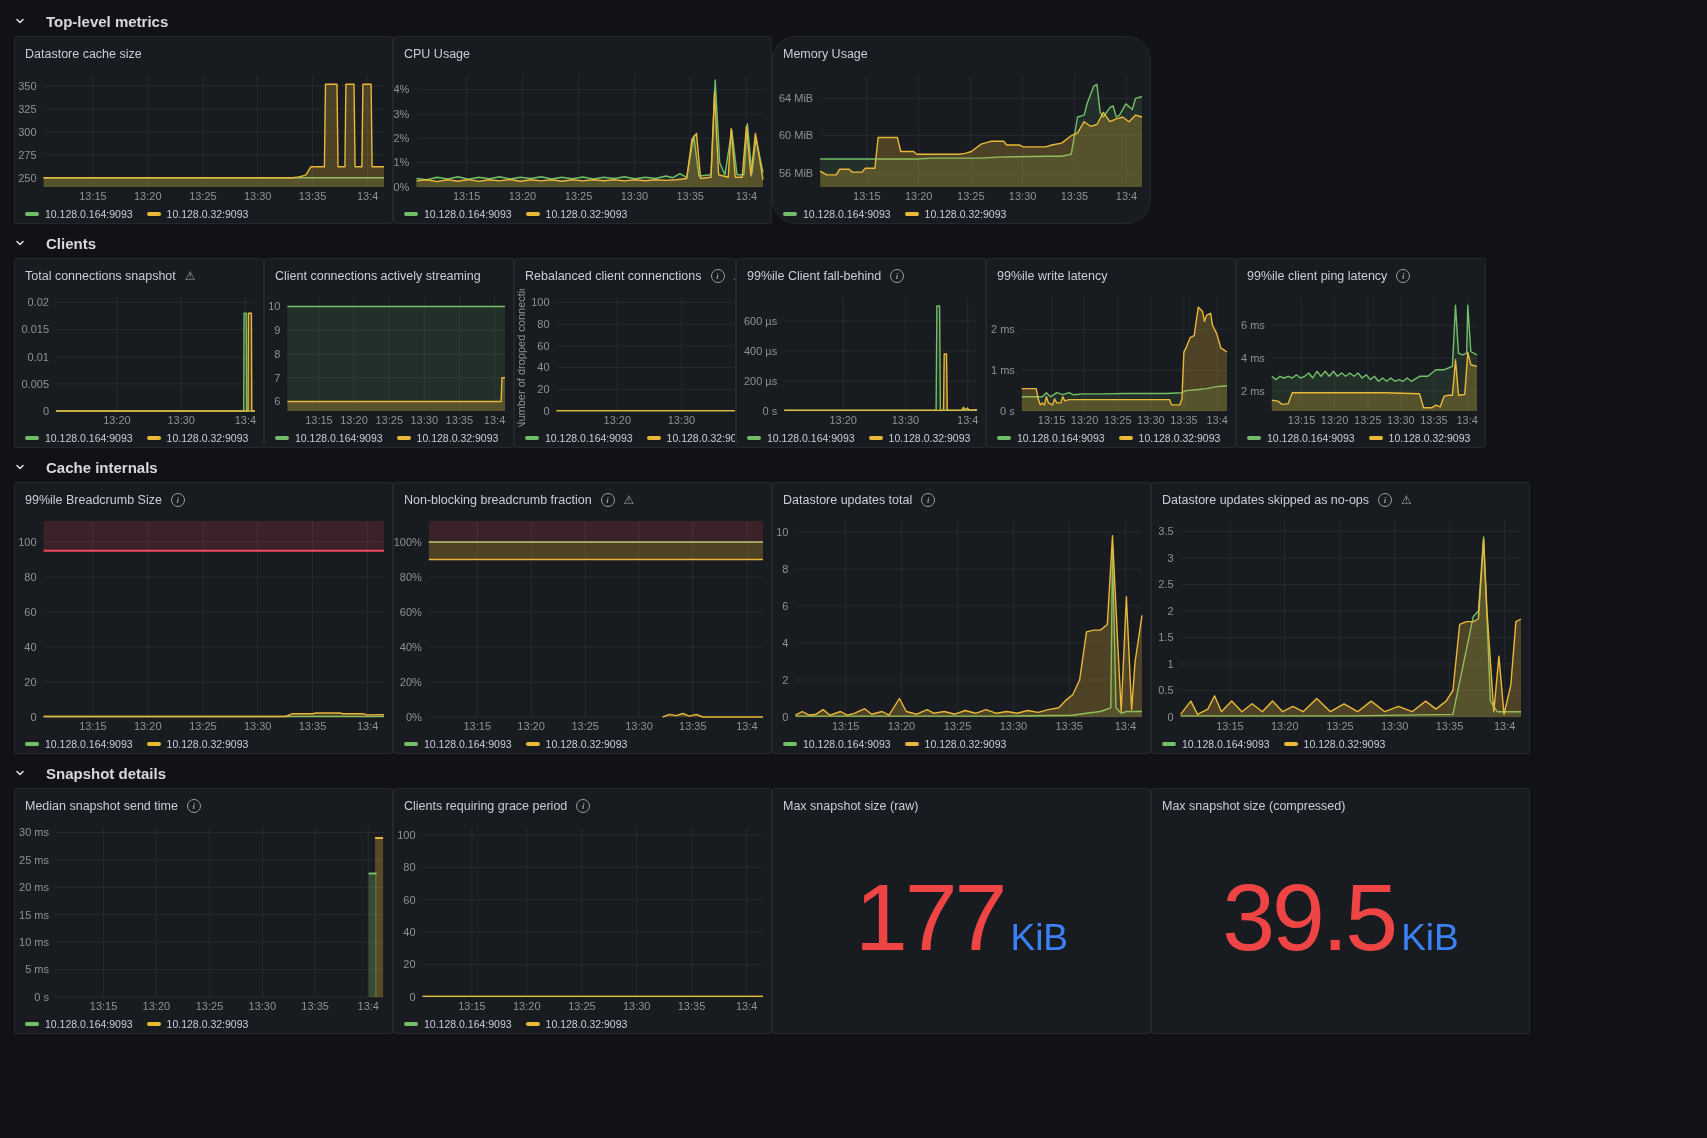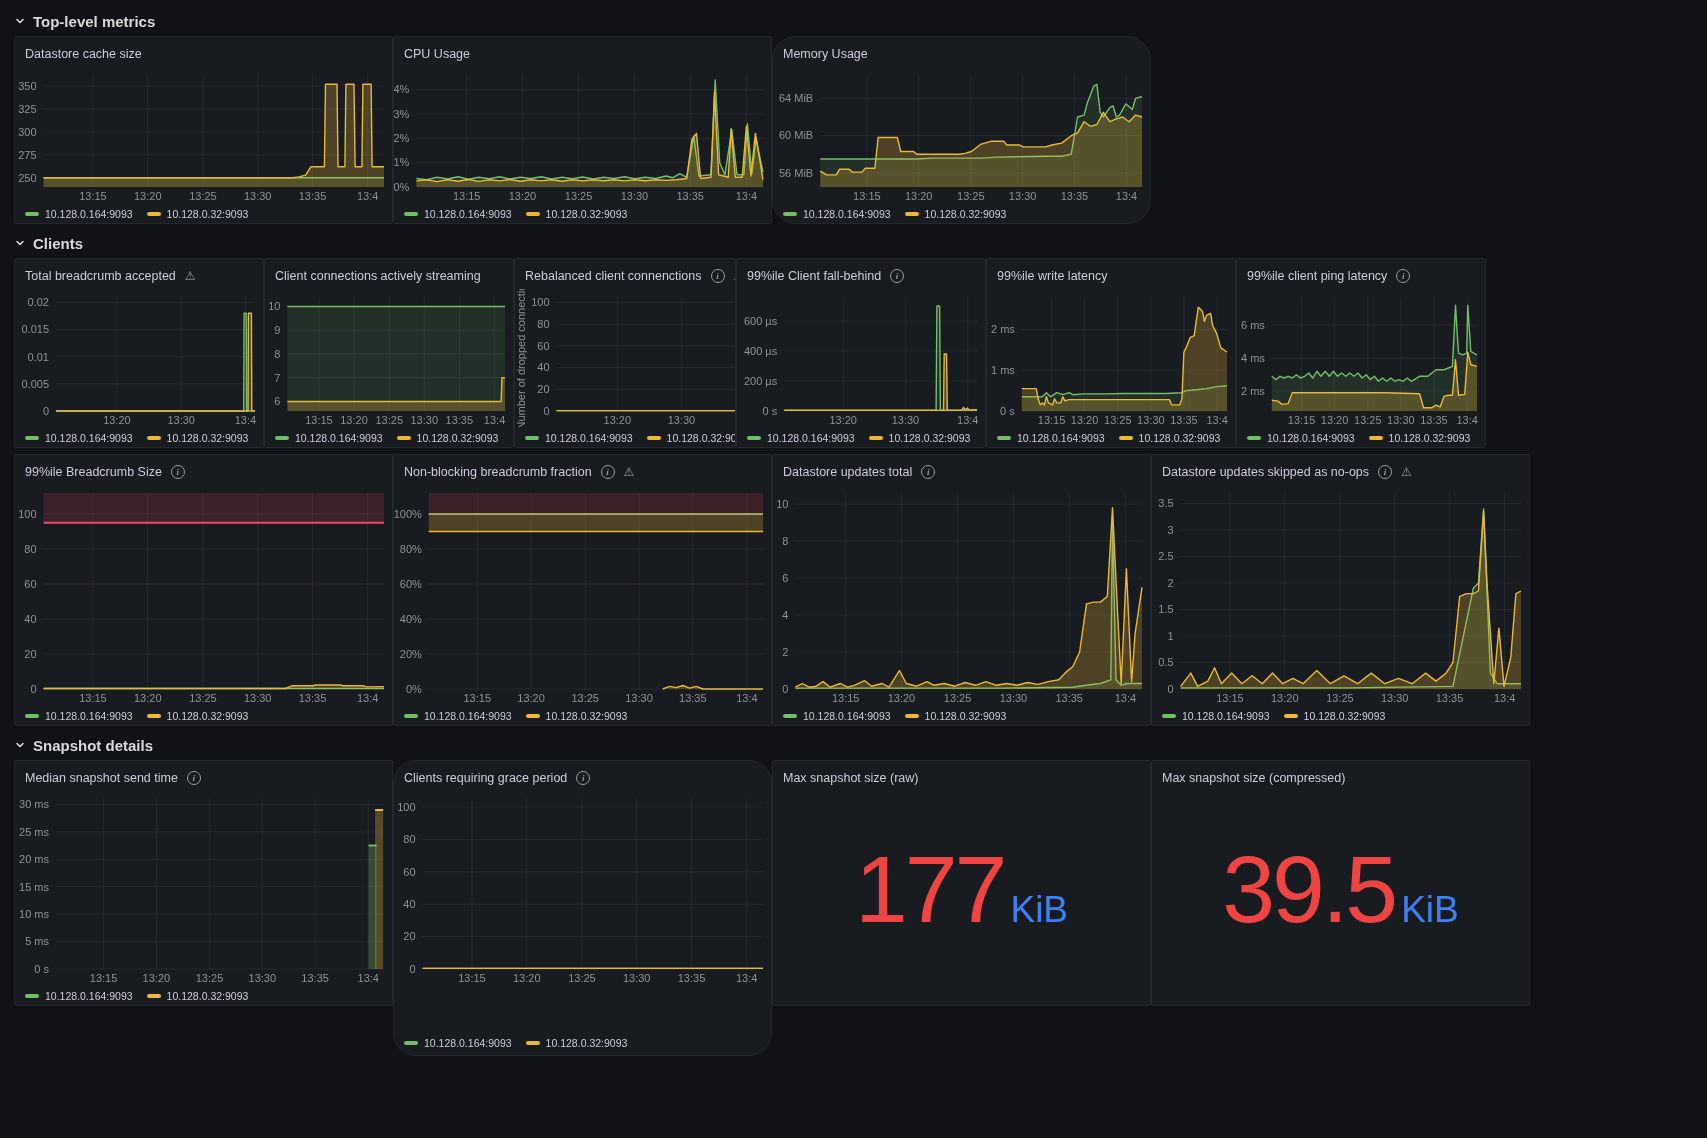--- a/index.html
+++ b/index.html
@@ -4,21 +4,21 @@
 <style>
   html,body{margin:0;padding:0;}
   body{
     width:1707px;height:1138px;overflow:hidden;
     background:#111217;
     font-family:"Liberation Sans",sans-serif;
     -webkit-font-smoothing:antialiased;
   }
   .wrap{padding:8px 0 0 14px;}
   .section{margin-bottom:6px;}
-  .section-header{display:flex;align-items:center;gap:7px;height:26px;color:#d8d9da;
+  .section-header{display:flex;align-items:center;gap:20px;height:26px;color:#d8d9da;
     font-size:15px;font-weight:700;cursor:pointer;user-select:none;}
   .row{display:flex;gap:0;margin-top:2px;}
   .panel{background:#181b1f;border:1px solid #25272e;border-radius:2px;
     display:flex;flex-direction:column;box-sizing:border-box;overflow:hidden;}
   .panel-header{height:27px;display:flex;align-items:center;gap:9px;padding:3px 10px 0;flex:none;}
   .panel-title{color:#ccccdc;font-size:12.5px;font-weight:500;white-space:nowrap;}
   .info-icon{width:12px;height:12px;border:1px solid #989ba3;border-radius:50%;
     display:inline-flex;align-items:center;justify-content:center;
     font-size:9px;font-weight:700;font-style:italic;color:#989ba3;
     font-family:"Liberation Serif",serif;flex:none;}
@@ -176,21 +176,21 @@
     <div class="section">
       <div class="section-header">
         <svg width="12" height="12" viewBox="0 0 12 12" style="flex:none">
           <polyline points="3,4.5 6,7.5 9,4.5" fill="none" stroke="#d8d9da" stroke-width="1.6" stroke-linecap="round" stroke-linejoin="round"></polyline>
         </svg>
         <span class="section-title">Clients</span>
       </div>
       <div class="row">
         <div class="panel" style="width: 250px; height: 190px; flex: 0 0 auto;">
           <div class="panel-header">
-            <span class="panel-title">Total breadcrumb accepted</span>
+            <span class="panel-title">Total connections snapshot</span>
             <span class="warn-icon">⚠</span>
           </div>
           <div class="chart-box"><svg width="248" height="138">
               <line x1="41" x2="240" y1="122" y2="122" stroke="rgba(204,204,220,0.08)" stroke-width="1"></line>
               <line x1="41" x2="240" y1="94.85714285714285" y2="94.85714285714285" stroke="rgba(204,204,220,0.08)" stroke-width="1"></line>
               <line x1="41" x2="240" y1="67.71428571428572" y2="67.71428571428572" stroke="rgba(204,204,220,0.08)" stroke-width="1"></line>
               <line x1="41" x2="240" y1="40.571428571428584" y2="40.571428571428584" stroke="rgba(204,204,220,0.08)" stroke-width="1"></line>
               <line x1="41" x2="240" y1="13.428571428571434" y2="13.428571428571434" stroke="rgba(204,204,220,0.08)" stroke-width="1"></line>
               <line x1="101.894" x2="101.894" y1="8" y2="122" stroke="rgba(204,204,220,0.08)" stroke-width="1"></line>
               <line x1="166.171" x2="166.171" y1="8" y2="122" stroke="rgba(204,204,220,0.08)" stroke-width="1"></line>
@@ -415,20 +415,26 @@
             </div>
             <div class="legend-item">
               <span class="legend-swatch" style="background: rgb(234, 184, 57);"></span>
               <span class="legend-label">10.128.0.32:9093</span>
             </div>
           </div>
         </div>
       </div>
     </div>
     <div class="section">
+      <div class="section-header">
+        <svg width="12" height="12" viewBox="0 0 12 12" style="flex:none">
+          <polyline points="3,4.5 6,7.5 9,4.5" fill="none" stroke="#d8d9da" stroke-width="1.6" stroke-linecap="round" stroke-linejoin="round"></polyline>
+        </svg>
+        <span class="section-title">Cache internals</span>
+      </div>
       <div class="row">
         <div class="panel" style="width: 379px; height: 272px; flex: 0 0 auto;">
           <div class="panel-header">
             <span class="panel-title">99%ile Breadcrumb Size</span>
             <span class="info-icon">i</span>
           </div>
           <div class="chart-box"><svg width="377" height="220">
               <line x1="28.6" x2="369" y1="204" y2="204" stroke="rgba(204,204,220,0.08)" stroke-width="1"></line>
               <line x1="28.6" x2="369" y1="169" y2="169" stroke="rgba(204,204,220,0.08)" stroke-width="1"></line>
               <line x1="28.6" x2="369" y1="134" y2="134" stroke="rgba(204,204,220,0.08)" stroke-width="1"></line>
@@ -669,21 +675,21 @@
             <div class="legend-item">
               <span class="legend-swatch" style="background: rgb(115, 191, 105);"></span>
               <span class="legend-label">10.128.0.164:9093</span>
             </div>
             <div class="legend-item">
               <span class="legend-swatch" style="background: rgb(234, 184, 57);"></span>
               <span class="legend-label">10.128.0.32:9093</span>
             </div>
           </div>
         </div>
-        <div class="panel" style="width: 379px; height: 296px; flex: 0 0 auto; border-radius: 23px;">
+        <div class="panel" style="width: 379px; height: 246px; flex: 0 0 auto;">
           <div class="panel-header">
             <span class="panel-title">Clients requiring grace period</span>
             <span class="info-icon">i</span>
           </div>
           <div class="chart-box"><svg width="377" height="194">
               <line x1="28.6" x2="369" y1="178" y2="178" stroke="rgba(204,204,220,0.08)" stroke-width="1"></line>
               <line x1="28.6" x2="369" y1="145.61904761904762" y2="145.61904761904762" stroke="rgba(204,204,220,0.08)" stroke-width="1"></line>
               <line x1="28.6" x2="369" y1="113.23809523809524" y2="113.23809523809524" stroke="rgba(204,204,220,0.08)" stroke-width="1"></line>
               <line x1="28.6" x2="369" y1="80.85714285714286" y2="80.85714285714286" stroke="rgba(204,204,220,0.08)" stroke-width="1"></line>
               <line x1="28.6" x2="369" y1="48.47619047619048" y2="48.47619047619048" stroke="rgba(204,204,220,0.08)" stroke-width="1"></line>

